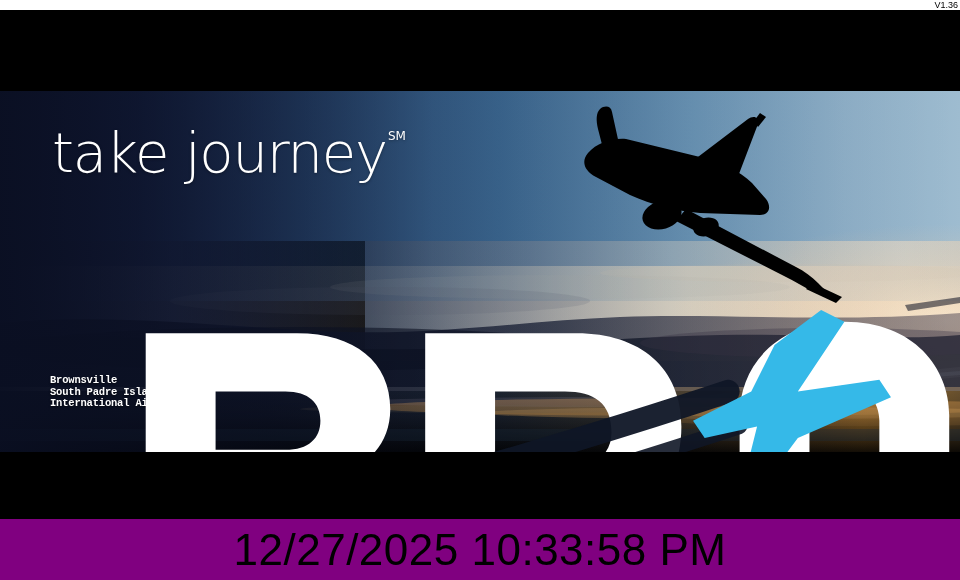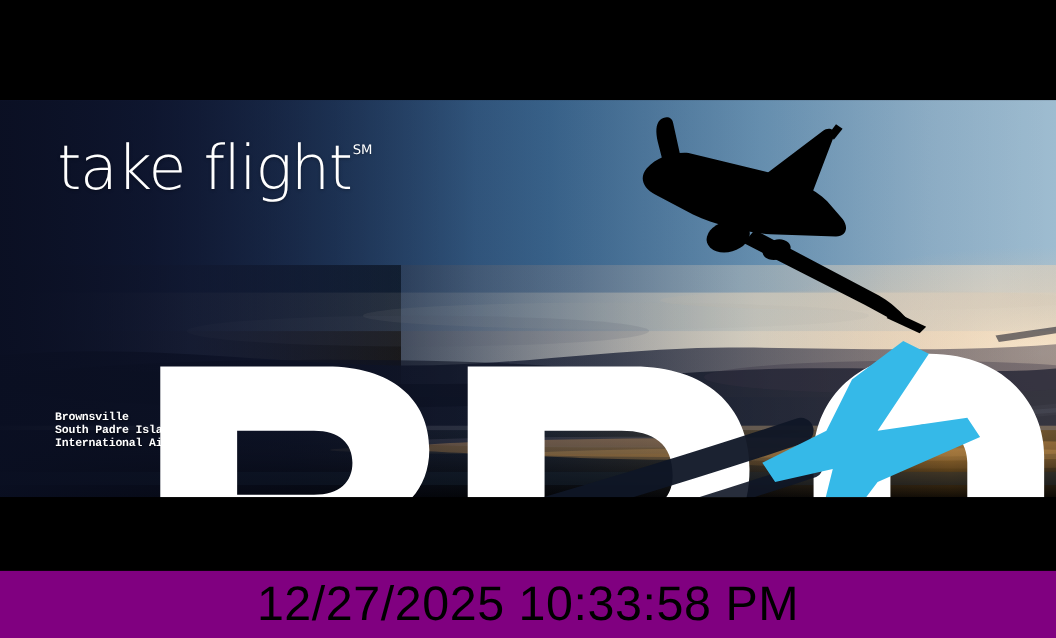--- a/index.html
+++ b/index.html
@@ -82,20 +82,23 @@
     line-height:44px;
     font-weight:400;
     letter-spacing:0.5px;
   }
 </style>
 </head>
 <body>
 
 <div id="screen">
 
+  <div class="version-strip">
+    <span class="version-text">V1.36</span>
+  </div>
 
   <div class="letterbox-top"></div>
 
   <div class="banner">
 
     <svg viewBox="0 0 960 361" preserveAspectRatio="none">
       <defs>
         <linearGradient id="skyTop" x1="0" y1="0" x2="1" y2="0">
           <stop offset="0%" stop-color="#141c3b"></stop>
           <stop offset="14%" stop-color="#18254b"></stop>
@@ -246,21 +249,21 @@
         <ellipse cx="706" cy="136" rx="13" ry="9" transform="rotate(-16 706 136)"></ellipse>
 
         <path d="M812,192 L842,206 L836,212 L806,198 Z"></path>
         <path d="M754,30 L760,22 L766,26 L758,36 Z"></path>
       </g>
 
       <path d="M905,214 L960,206 L960,212 L908,220 Z" fill="#0d1020" opacity="0.55"></path>
     </svg>
 
     <div class="headline">
-      <div class="l2"><span>take flight</span><span class="sm-mark">SM</span></div>
+      <div class="l2"><span>take journey</span><span class="sm-mark">SM</span></div>
     </div>
 
     <div class="logo-block">
       <div class="logo-mark">
         <svg width="140" height="62" viewBox="0 0 140 62">
           <g fill="#ffffff">
 
             <path d="M4,4 L30,4 C40,4 46,9 46,17 C46,23 42,27 37,28 C43,29 48,33 48,41 C48,50 41,56 30,56 L4,56 Z
                      M16,14 L16,24 L28,24 C32,24 34,22 34,19 C34,16 32,14 28,14 Z
                      M16,34 L16,46 L29,46 C33,46 36,44 36,40 C36,36 33,34 29,34 Z"></path>

